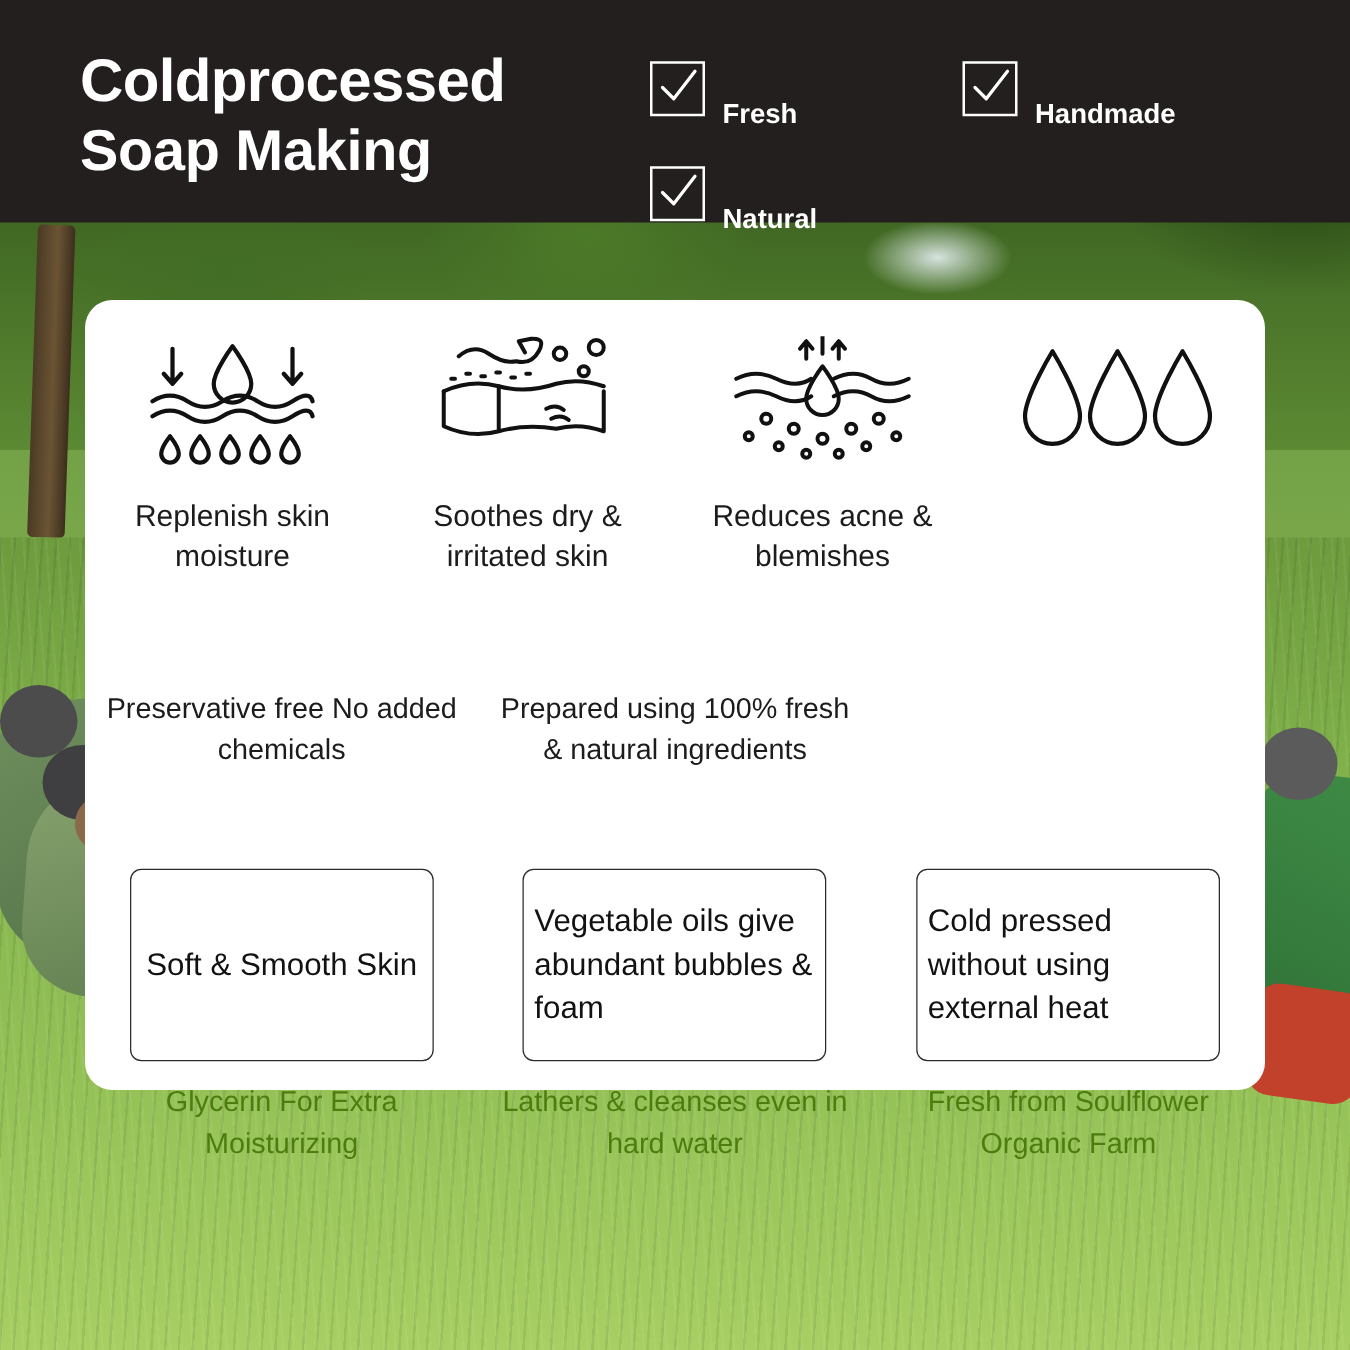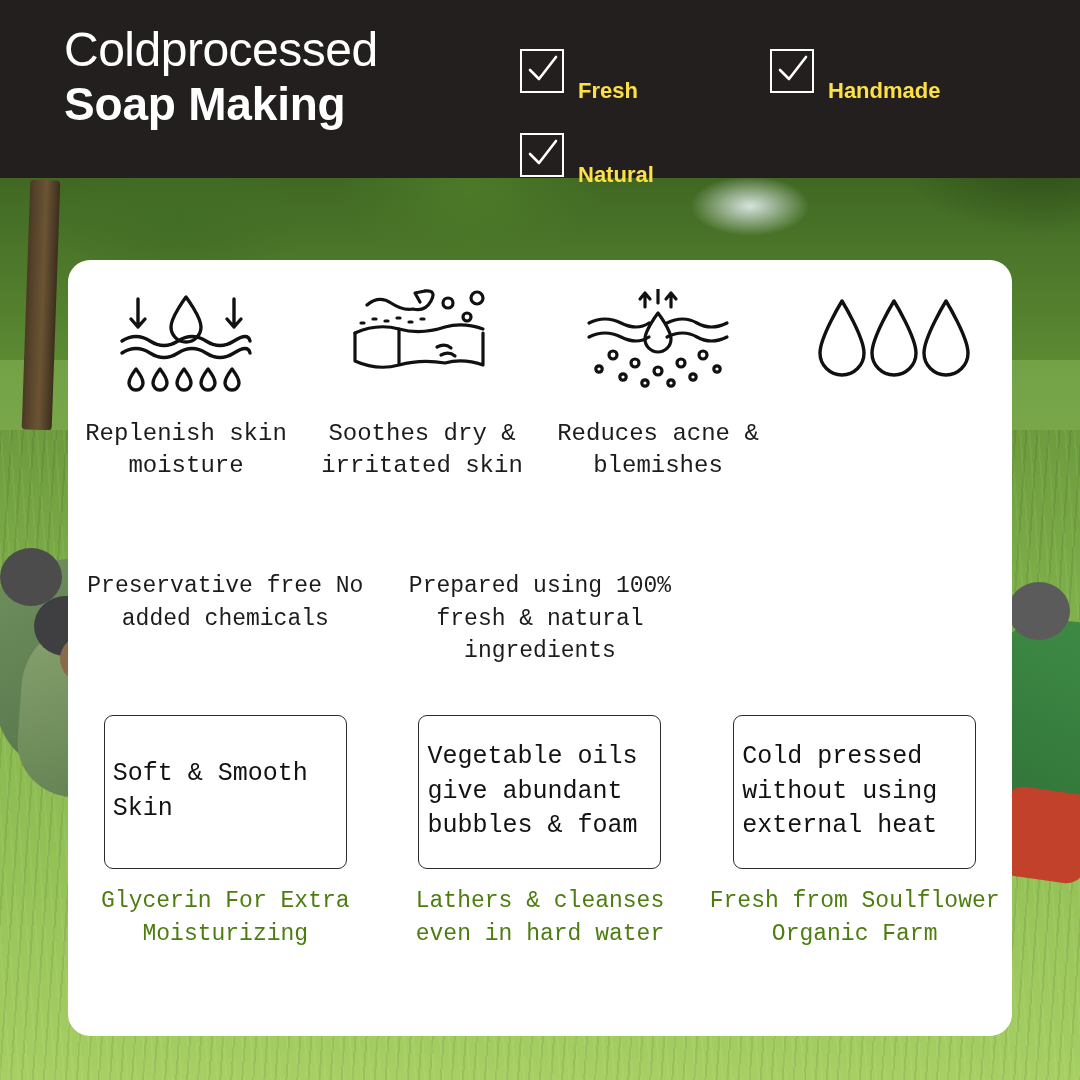--- a/index.html
+++ b/index.html
@@ -31,23 +31,24 @@
   }
   .header-title {
     position: absolute;
     left: 64px;
     top: 22px;
     color: #ffffff;
     line-height: 1.16;
   }
   .header-title .line1 {
     font-size: 48px;
-    font-weight: normal;
+    font-weight: bold;
     letter-spacing: -0.5px;
     display: block;
+    margin-top: 16px;
   }
   .header-title .line2 {
     font-size: 46px;
     font-weight: bold;
     letter-spacing: -0.2px;
     display: block;
   }
   .checks {
     position: absolute;
     left: 520px;
@@ -68,21 +69,21 @@
     border: 2px solid #ffffff;
     position: relative;
     flex: none;
   }
   .check-box svg {
     position: absolute;
     left: 4px;
     top: 2px;
   }
   .check-label {
-    color: #fde047;
+    color: #ffffff;
     font-size: 22px;
     font-weight: bold;
     margin-top: 40px;
   }
 
   
   .photo {
     position: absolute;
     left: 0; top: 0;
     width: 1080px;
@@ -141,27 +142,26 @@
   .w2b { left: 34px; top: 596px; width: 64px; height: 60px; background: #3f3f42; border-radius: 50%; }
   .w2f { left: 60px; top: 636px; width: 46px; height: 46px; background: #8b6a4b; border-radius: 50%; }
   .w3 { left: 978px; top: 620px; width: 150px; height: 220px; background: linear-gradient(200deg, #3f8c46, #2f7136); transform: rotate(6deg); }
   .w3b { left: 1008px; top: 582px; width: 62px; height: 58px; background: #5b5b5b; border-radius: 50%; }
   .w3r { left: 1000px; top: 790px; width: 90px; height: 90px; background: #c2412a; border-radius: 20px; transform: rotate(8deg); }
 
   
   .card {
     position: absolute;
     left: 68px;
-    top: 260px;
+    top: 240px;
     width: 944px;
-    height: 776px;
+    height: 632px;
     background: #ffffff;
     border-radius: 22px;
     z-index: 3;
-    font-family: Liberation Mono, monospace;
   }
 
   
   .icon-row {
     position: absolute;
     top: 24px;
     left: 0;
     width: 944px;
     display: grid;
     grid-template-columns: repeat(4, 1fr);

